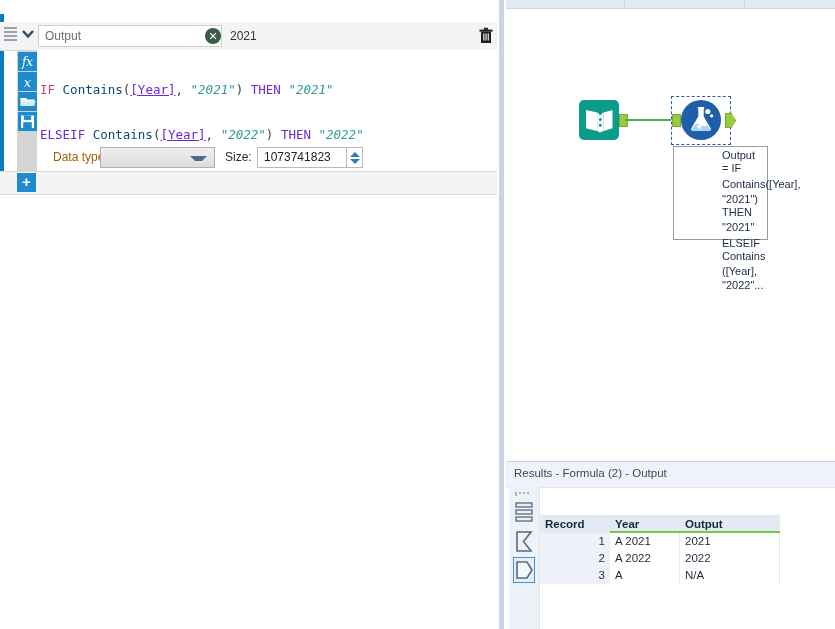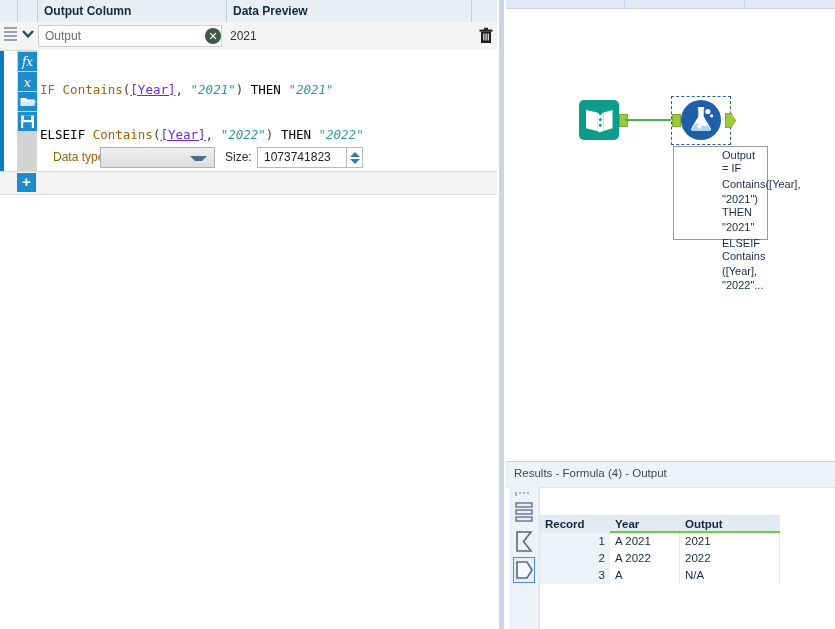--- a/index.html
+++ b/index.html
@@ -107,22 +107,22 @@
     background: #ffffff;
   }
   .formula-text {
     position: absolute; left: 3px; top: 2px;
     font-family: "DejaVu Sans Mono", monospace;
     font-size: 12.5px;
     line-height: 15px;
     white-space: pre;
   }
   .k-kw   { color: #bf4a6a; }
-  .k-kw2  { color: #000000; }
-  .k-fn   { color: #a16207; text-align: center; }
+  .k-kw2  { color: #6d28d9; }
+  .k-fn   { color: #0c4a6e; text-align: center; }
   .k-fld  { color: #6d28d9; text-decoration: underline; }
   .k-str  { color: #2b9a9e; font-style: italic; }
   .k-pl   { color: #3f3f3f; }
   .k-op   { color: #3f3f3f; }
 
   
   .dtype-row {
     position: absolute; left: 37px; top: 142px; width: 460px; height: 29px;
     background: #ffffff;
     border-top: 1px solid #ffffff;
@@ -287,28 +287,20 @@
 </head>
 <body>
 
 <div id="root">
 
   <div id="config-panel">
 
     <div class="left-accent"></div>
     <div class="left-accent2"></div>
 
-    <div class="grid-header">
-      <div class="gh-sep" style="left:17px"></div>
-      <div class="gh-sep" style="left:37px"></div>
-      <div class="gh-sep" style="left:226px"></div>
-      <div class="gh-sep" style="left:471px"></div>
-      <div class="gh-cell" style="left:37px;width:189px">Output Column</div>
-      <div class="gh-cell" style="left:226px;width:245px">Data Preview</div>
-    </div>
 
     <div class="row-edit"></div>
 
     <div class="grip">
       <i></i>
         <i></i>
         <i></i>
         <i></i>
     </div>
 
@@ -435,21 +427,21 @@
       <p>"2021") THEN</p>
       <p>"2021"</p>
       <p>ELSEIF Contains</p>
       <p>([Year], "2022"...</p>
     </div>
   </div>
 
   <div id="results">
 
     <div class="res-title">
-      <div class="t1">Results - Formula (4) - Output</div>
+      <div class="t1">Results - Formula (2) - Output</div>
     </div>
 
     <div class="res-rail"></div>
     <div class="rail-dots">
       <i></i>
         <i></i>
         <i></i>
         <i></i>
         <i></i>
     </div>

